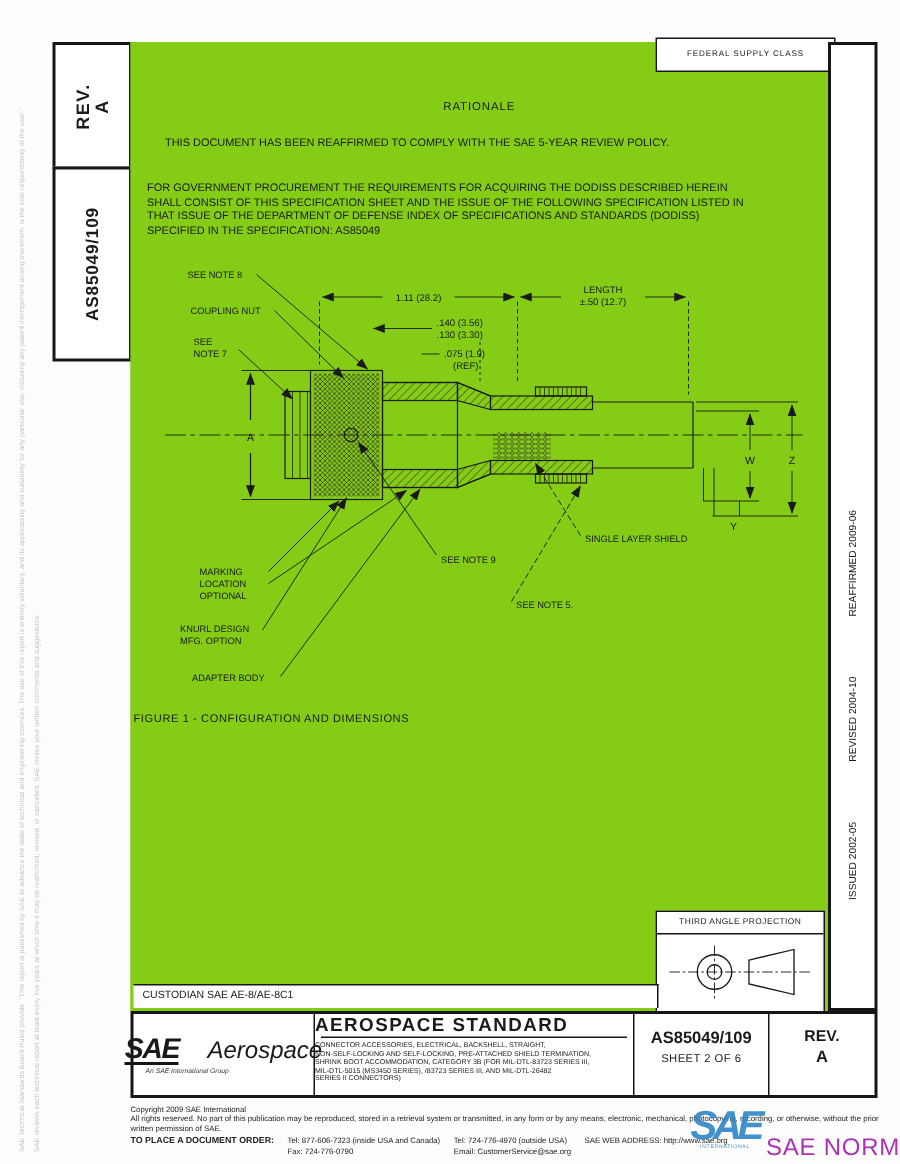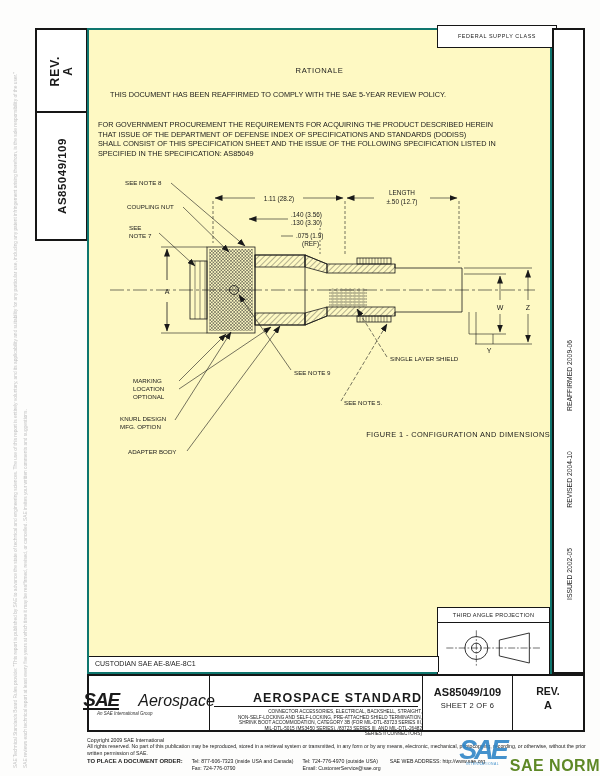--- a/index.html
+++ b/index.html
@@ -15,32 +15,32 @@
 
   
   .rev-tab{position:absolute;left:35px;top:28px;width:53px;height:85px;border:2px solid #161616;background:#fff}
   .rev-tab-inner{position:absolute;left:50%;top:50%;transform:translate(-50%,-50%) rotate(-90deg);
                  display:flex;flex-direction:column;align-items:center;font-weight:bold;font-size:12px;line-height:13px;letter-spacing:1px}
   .doc-tab{position:absolute;left:35px;top:111px;width:53px;height:130px;border:2px solid #161616;background:#fff}
   .doc-tab-inner{position:absolute;left:50%;top:50%;transform:translate(-50%,-50%) rotate(-90deg);
                  font-weight:bold;font-size:11.5px;white-space:nowrap;letter-spacing:.5px}
 
   
-  .main-frame{position:absolute;left:87px;top:28px;width:465px;height:646px;border:2px solid #0f766e;background:#fef9c3}
+  .main-frame{position:absolute;left:87px;top:28px;width:465px;height:646px;border:2px solid #84cc16;background:#84cc16}
   .fsc-box{position:absolute;left:437px;top:25px;width:120px;height:23px;border:1.5px solid #161616;background:#fff;
            font-size:5.4px;letter-spacing:.6px;text-align:center;line-height:20px}
   .rationale{position:absolute;top:36px;left:0;width:100%;text-align:center;font-size:7.6px;letter-spacing:.6px}
   .para1{position:absolute;top:60px;left:21px;right:8px;font-size:7.3px}
   .para2{position:absolute;top:90px;left:9px;right:8px;font-size:7.3px;line-height:9.5px}
 
   .drawing{position:absolute;left:6px;top:146px;width:455px;height:290px}
   svg text{font-size:6.2px;fill:#1a1a1a}
   svg .dimtxt{font-size:6.4px}
   svg .biglet{font-size:7px}
-  .caption{position:absolute;top:400px;left:0;width:100%;text-align:right;font-size:7.4px;letter-spacing:.4px}
+  .caption{position:absolute;top:444px;left:0;width:100%;text-align:left;font-size:7.4px;letter-spacing:.4px}
 
   .custodian-row{position:absolute;left:0;bottom:0;width:350px;height:16px;border-top:1.5px solid #161616;
                  border-right:1.5px solid #161616;font-size:7px;line-height:14px;padding-left:6px;background:#fff}
 
   .third-angle{position:absolute;left:348px;top:577px;width:113px;height:69px;border:1.5px solid #161616;background:#fff}
   .third-angle .ta-head{height:15px;border-bottom:1.5px solid #161616;font-size:5.6px;text-align:center;line-height:14px;letter-spacing:.3px}
   .third-angle svg{display:block;margin:1px auto 0}
 
   
   .right-strip{position:absolute;left:552px;top:28px;width:33px;height:646px;border:2px solid #161616;background:#fff}
@@ -49,42 +49,42 @@
                display:flex;justify-content:space-between;font-size:6.8px;white-space:nowrap}
 
   
   .title-block{position:absolute;left:87px;top:674px;width:498px;height:58px;border:2px solid #161616;display:flex;background:#fff}
   .tb-cell{border-right:1.5px solid #161616;height:100%}
   .tb-logo{width:121px;display:flex;flex-direction:column;align-items:center;justify-content:center}
   .logo-row{display:flex;align-items:baseline}
   .logo-sae{font-weight:bold;font-style:italic;font-size:19px;letter-spacing:-1px;border-bottom:2px solid #161616;line-height:17px}
   .logo-aero{font-style:italic;font-size:16px;margin-left:19px}
   .logo-tag{font-size:4.5px;font-style:italic;margin-top:1px;color:#333;align-self:flex-start;margin-left:8px}
-  .tb-title{width:213px;padding-top:15px;text-align:right}
+  .tb-title{width:213px;padding-top:0;text-align:left}
   .tb-title h1{font-size:12.5px;letter-spacing:1px;font-weight:bold}
   .tb-rule{height:0;border-top:1.5px solid #161616;margin:1px 4px 2px}
   .tb-sub{font-size:4.7px;line-height:5.5px}
   .tb-num{width:90px;text-align:center;padding-top:10px}
   .tb-num .num{font-weight:bold;font-size:11px}
   .tb-num .sheet{font-size:7.5px;margin-top:3px;letter-spacing:.3px}
   .tb-rev{flex:1;border-right:none;text-align:center;padding-top:9px;font-weight:bold}
   .tb-rev .r1{font-size:10.5px}
   .tb-rev .r2{font-size:11px;margin-top:2px}
 
   
   .footer{position:absolute;left:87px;top:737px;width:500px;font-size:5.2px;color:#222;line-height:6.4px}
   .order-row{display:flex;gap:9px;margin-top:2px;line-height:7px}
   .order-label{font-weight:bold;font-size:5.9px}
   .order-col div{white-space:nowrap}
 
   .watermark{position:absolute;right:0;bottom:1px;display:flex;align-items:flex-start;gap:4px;opacity:.9}
   .wm-sae-wrap{display:flex;flex-direction:column;align-items:center}
   .wm-sae{font-size:27px;font-weight:bold;font-style:italic;color:#2f86c7;line-height:23px;letter-spacing:-3px}
   .wm-intl{font-size:3.4px;color:#2f86c7;letter-spacing:.5px}
-  .wm-norm{font-size:16px;font-weight:bold;color:#4d7c0f;margin-top:18px;letter-spacing:.5px;white-space:nowrap}
+  .wm-norm{font-size:16px;font-weight:normal;color:#a21caf;margin-top:18px;letter-spacing:.5px;white-space:nowrap}
 </style>
 </head>
 <body>
 
 <div class="page">
 
   <div class="left-note left-note-1">SAE Technical Standards Board Rules provide: "This report is published by SAE to advance the state of technical and engineering sciences. The use of this report is entirely voluntary, and its applicability and suitability for any particular use, including any patent infringement arising therefrom, is the sole responsibility of the user."</div>
   <div class="left-note left-note-2">SAE reviews each technical report at least every five years at which time it may be reaffirmed, revised, or cancelled. SAE invites your written comments and suggestions.</div>
 
   <div class="rev-tab">
@@ -95,23 +95,23 @@
   </div>
   <div class="doc-tab">
     <div class="doc-tab-inner">AS85049/109</div>
   </div>
 
   <div class="main-frame">
 
     <div class="rationale">RATIONALE</div>
     <div class="para1">THIS DOCUMENT HAS BEEN REAFFIRMED TO COMPLY WITH THE SAE 5-YEAR REVIEW POLICY.</div>
     <div class="para2">
-      <div>FOR GOVERNMENT PROCUREMENT THE REQUIREMENTS FOR ACQUIRING THE PRODUCT DESCRIBED HEREIN</div>
+      <div>FOR GOVERNMENT PROCUREMENT THE REQUIREMENTS FOR ACQUIRING THE DODISS DESCRIBED HEREIN</div>
+      <div>SHALL CONSIST OF THIS SPECIFICATION SHEET AND THE ISSUE OF THE FOLLOWING SPECIFICATION LISTED IN</div>
       <div>THAT ISSUE OF THE DEPARTMENT OF DEFENSE INDEX OF SPECIFICATIONS AND STANDARDS (DODISS)</div>
-      <div>SHALL CONSIST OF THIS SPECIFICATION SHEET AND THE ISSUE OF THE FOLLOWING SPECIFICATION LISTED IN</div>
       <div>SPECIFIED IN THE SPECIFICATION: AS85049</div>
     </div>
 
     <svg class="drawing" viewBox="0 0 455 290">
       <defs>
         <pattern id="hatch" width="4" height="4" patternUnits="userSpaceOnUse" patternTransform="rotate(45)">
           <line x1="0" y1="0" x2="0" y2="4" stroke="#2a2a2a" stroke-width="0.7"></line>
         </pattern>
         <pattern id="knurlp" width="3.2" height="3.2" patternUnits="userSpaceOnUse">
           <path d="M0 0 L3.2 3.2 M3.2 0 L0 3.2" stroke="#2a2a2a" stroke-width="0.5" fill="none"></path>

